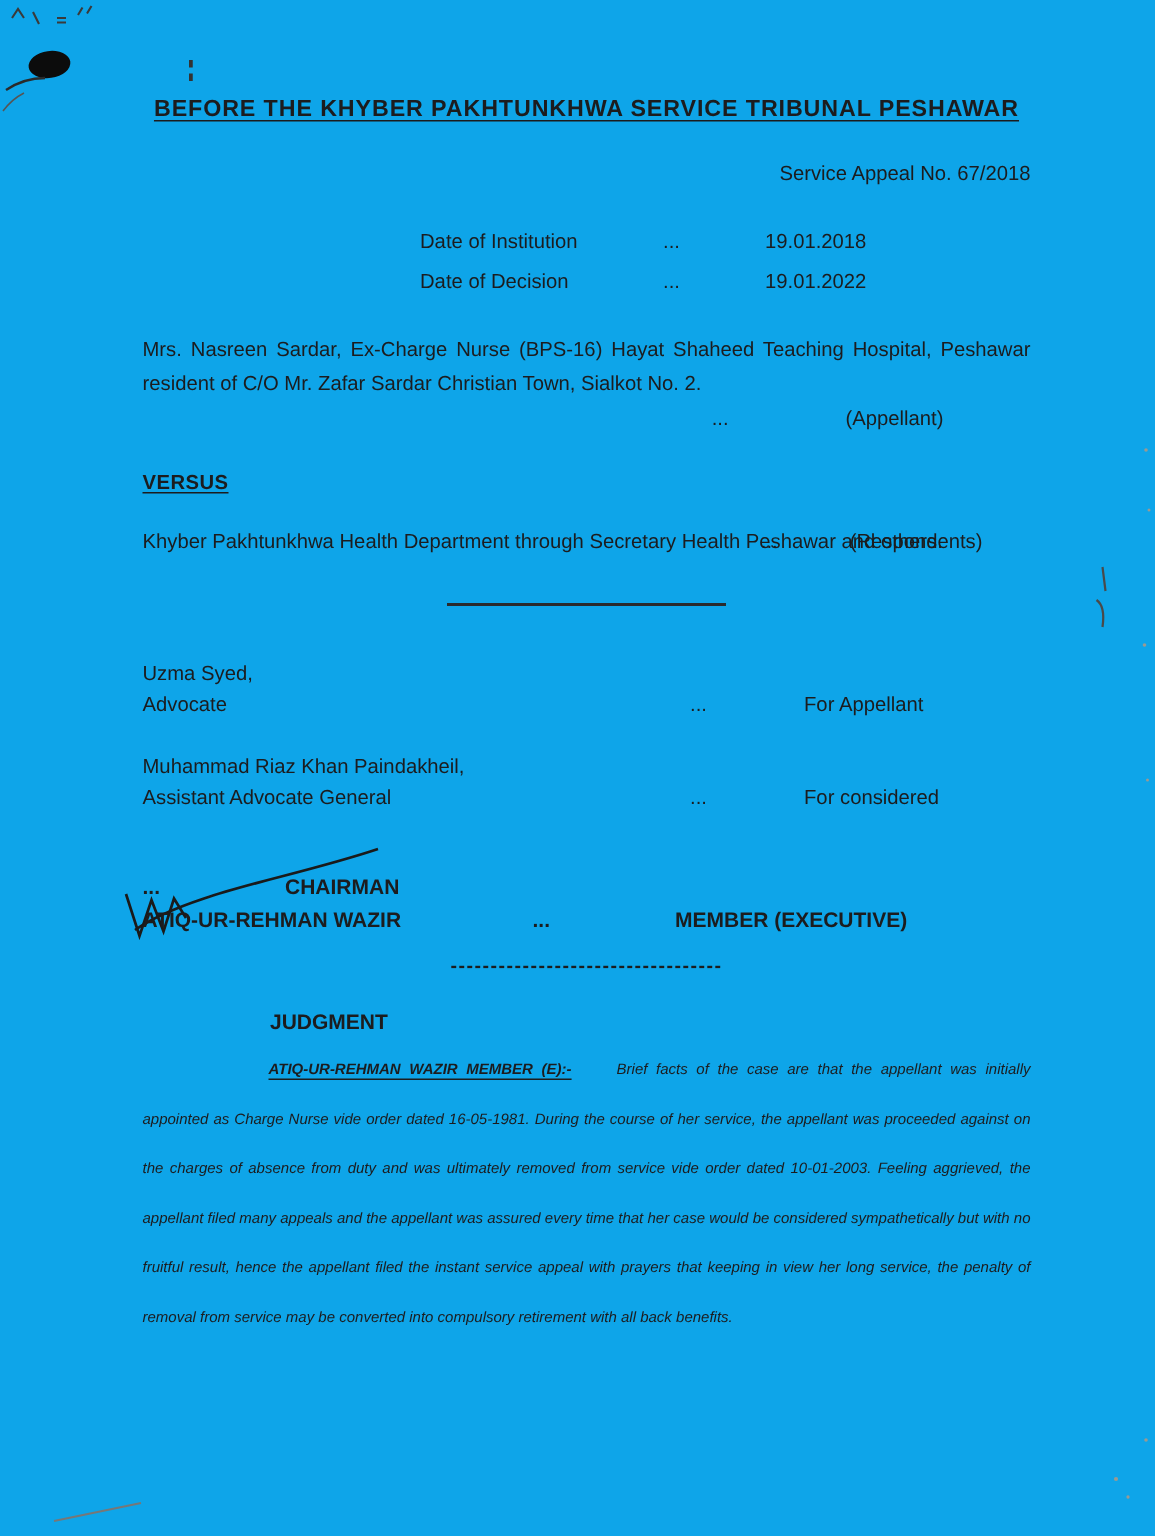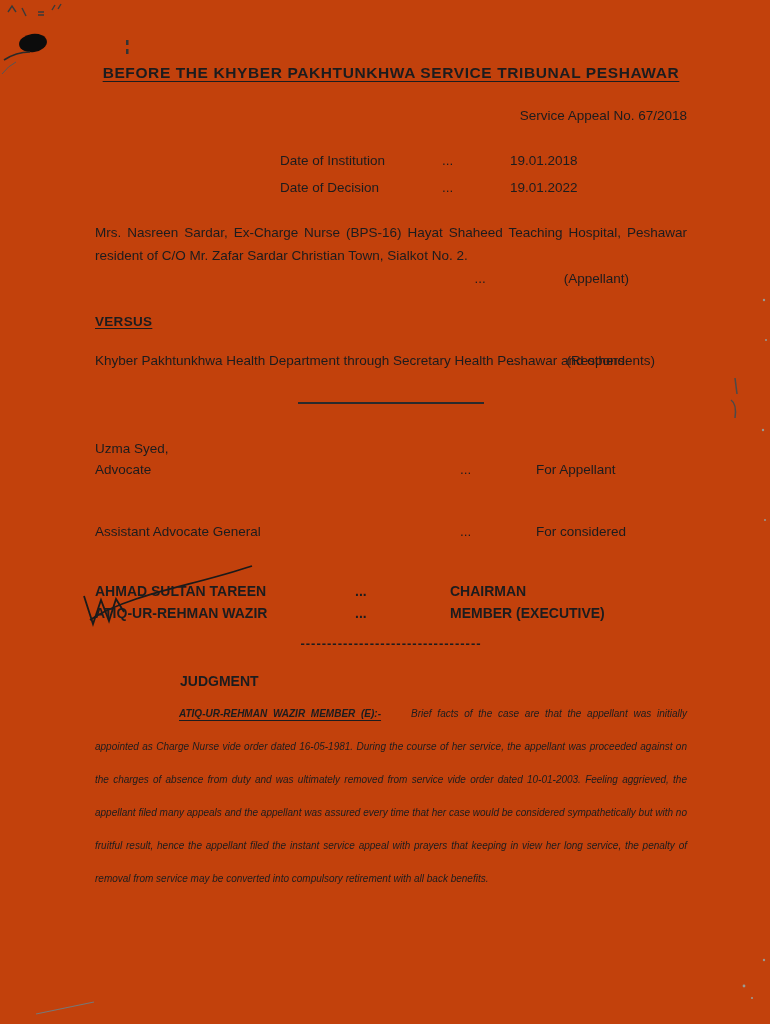--- a/index.html
+++ b/index.html
@@ -1,21 +1,21 @@
 <!DOCTYPE html>
 <html><head>
 <meta charset="utf-8">
 <style>
   * { margin:0; padding:0; box-sizing:border-box; }
   html,body { background:#9a9a9a; }
   .page {
     position:relative;
     width:770px; height:1024px;
     margin:0 auto;
-    background:#c2410c;
+    background:#0ea5e9;
     font-family:"Liberation Sans","DejaVu Sans",sans-serif;
     color:#1c1c1e;
     overflow:hidden;
   }
   .content {
     position:absolute;
     left:95px; top:64px;
     width:592px;
   }
   .doc-title {
@@ -200,31 +200,30 @@
       <div class="counsel-row">
         <span class="counsel-left">
           <span>Uzma Syed,</span><br>
           <span>Advocate</span>
         </span>
         <span class="counsel-dots">...</span>
         <span>For Appellant</span>
       </div>
       <div class="counsel-row">
         <span class="counsel-left">
-          <br>
+          <span>Muhammad Riaz Khan Paindakheil,</span><br>
           <span>Assistant Advocate General</span>
         </span>
         <span class="counsel-dots">...</span>
         <span>For considered</span>
       </div>
     </div>
 
     <div class="bench">
       <div class="bench-row">
-        <span class="bench-name">AHMAD SULTAN TAREEN</span>
         <span class="bench-dots">...</span>
         <span>CHAIRMAN</span>
       </div>
       <div class="bench-row">
         <span class="bench-name">ATIQ-UR-REHMAN WAZIR</span>
         <span class="bench-dots">...</span>
         <span>MEMBER (EXECUTIVE)</span>
       </div>
     </div>
 

